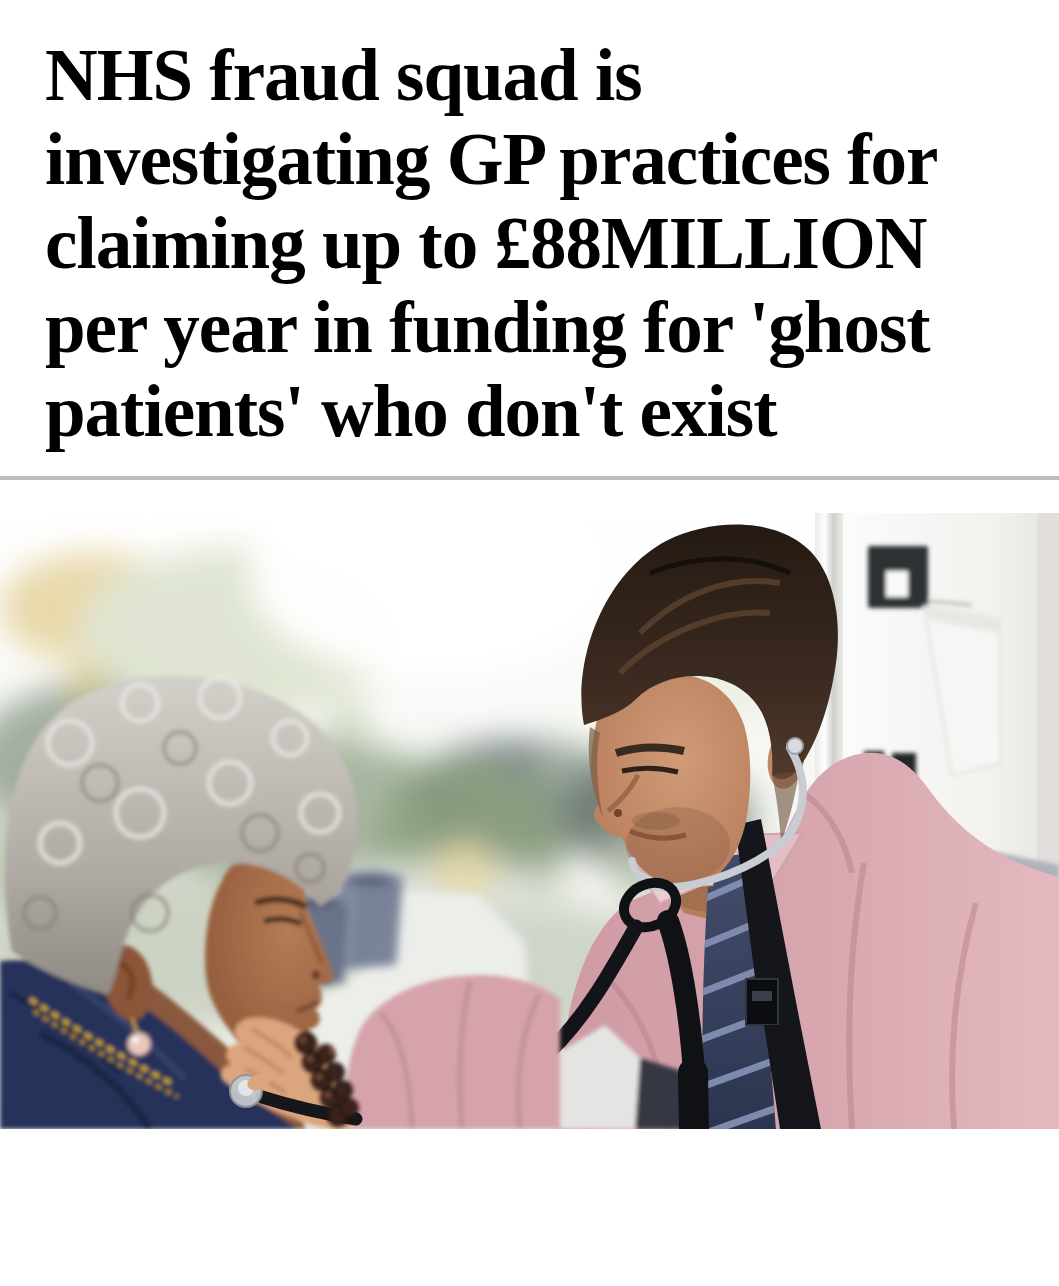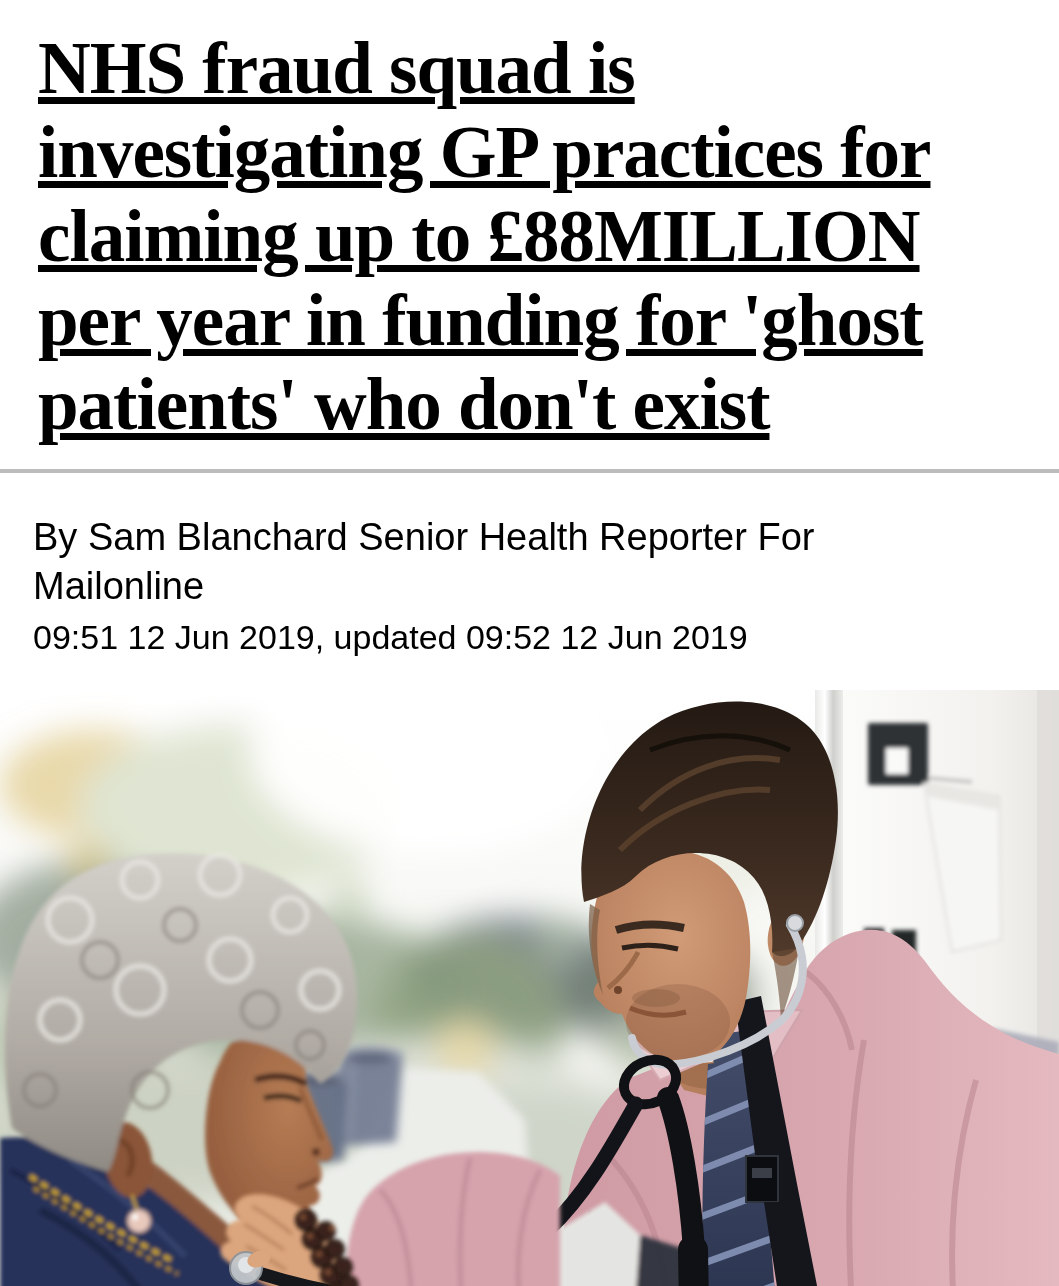--- a/index.html
+++ b/index.html
@@ -1,22 +1,22 @@
 <!DOCTYPE html>
 <html><head>
 <meta charset="utf-8">
 <style>
   html,body{margin:0;padding:0;background:#ffffff;}
   body{width:1059px;font-family:"Liberation Sans",sans-serif;color:#000;}
   .content{padding:0 33px;}
   .headline{
-    margin:5px;padding-top:22px;
+    margin:12px;padding-top:22px;
     font-family:"Liberation Serif",serif;
     font-weight:700;font-size:73px;line-height:84px;letter-spacing:-1px;
-    color:#000;white-space:pre-line;text-decoration:underline;
+    color:#000;white-space:pre-line;
   }
   .divider{height:4px;background:#bcbcbc;margin-top:22px;width:100%;}
   .byline{
     margin-top:40px;
     font-size:38px;line-height:49px;font-weight:400;color:#000;
     white-space:pre-line;
   }
   .timestamp{
     display:block;margin-top:6px;
     font-size:34px;line-height:40px;font-weight:400;color:#000;
@@ -31,25 +31,20 @@
   <div class="content">
     <h1 class="headline">NHS fraud squad is
 investigating GP practices for
 claiming up to £88MILLION
 per year in funding for 'ghost
 patients' who don't exist</h1>
   </div>
 
   <div class="divider"></div>
 
-  <div class="content">
-    <div class="byline">By Sam Blanchard Senior Health Reporter For
-Mailonline</div>
-    <time class="timestamp">09:51 12 Jun 2019, updated 09:52 12 Jun 2019</time>
-  </div>
 
   <figure class="article-image" role="img" aria-label="Male doctor in a pink shirt and striped navy tie listening with a stethoscope to the chest of a senior woman with curly grey hair wearing a navy top, beside a bright clinic window">
     <svg width="1059" height="616" viewBox="0 0 1059 616" xmlns="http://www.w3.org/2000/svg">
       <defs>
         <filter id="bXL" x="-30%" y="-30%" width="160%" height="160%">
             <feGaussianBlur stdDeviation="16"></feGaussianBlur>
           </filter>
         <filter id="bM" x="-30%" y="-30%" width="160%" height="160%">
             <feGaussianBlur stdDeviation="5"></feGaussianBlur>
           </filter>

